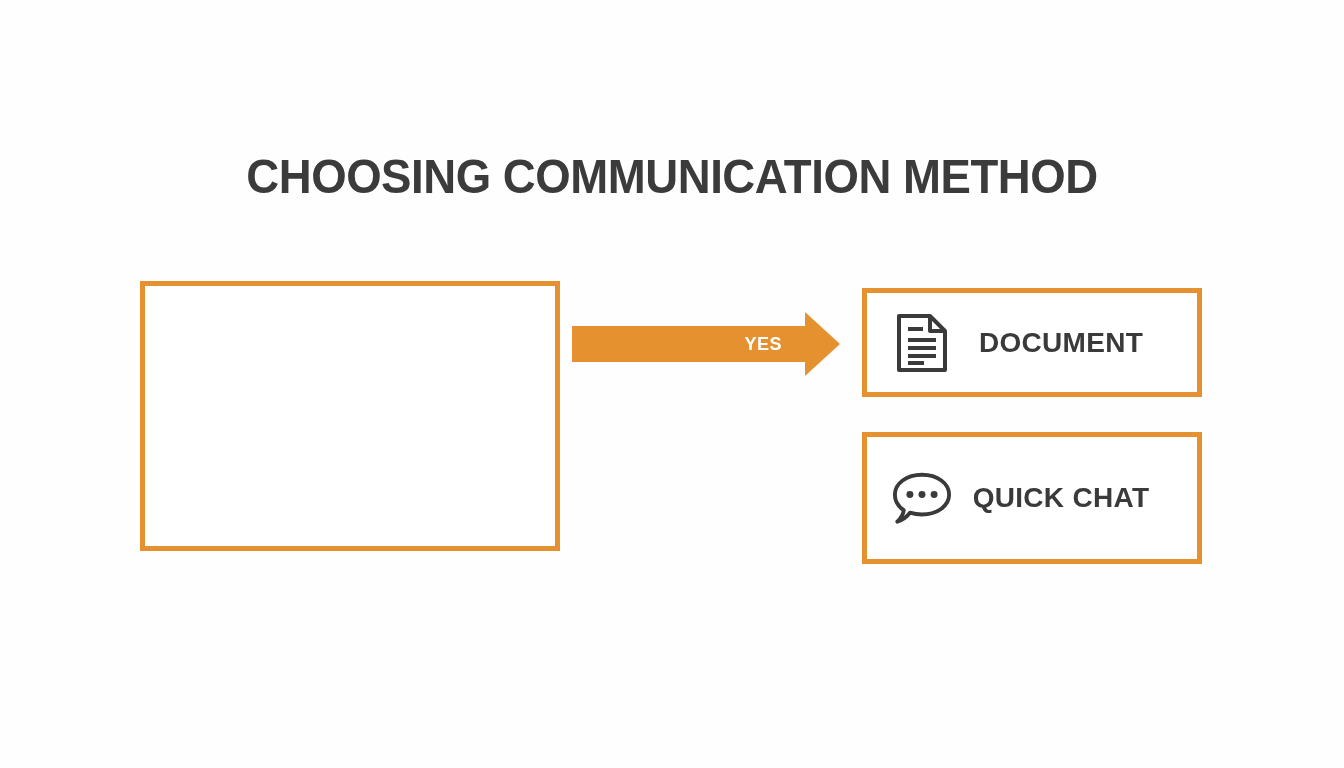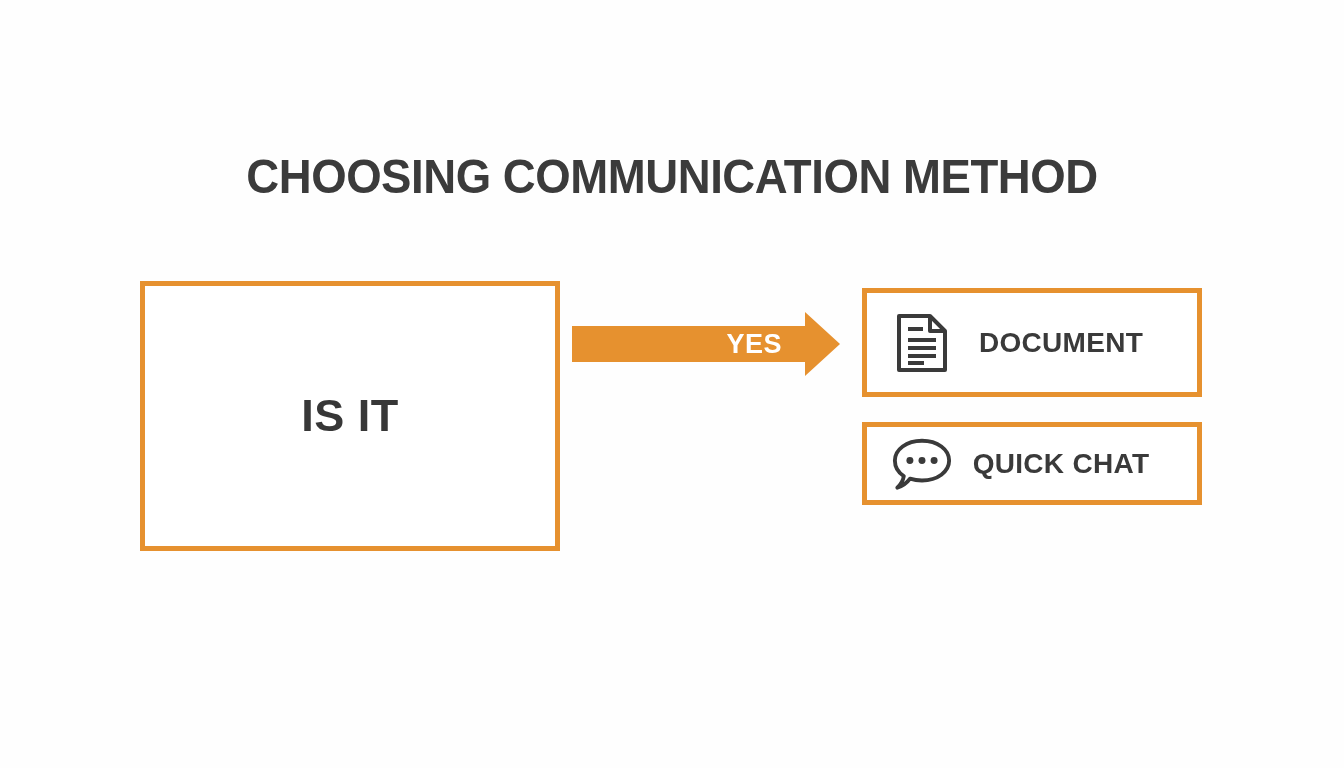--- a/index.html
+++ b/index.html
@@ -74,42 +74,42 @@
     width: 268px;
     height: 64px;
   }
   .arrow-label {
     position: absolute;
     top: 0;
     height: 64px;
     line-height: 64px;
     right: 58px;
     color: #ffffff;
-    font-size: 27px;
+    font-size: 18px;
     font-weight: bold;
     letter-spacing: 0.5px;
     text-align: right;
     pointer-events: none;
   }
   #arrow-yes { left: 572px; top: 312px; }
   #arrow-no  { left: 572px; top: 450px; }
 
   
   .outcome-box {
     position: absolute;
     left: 862px;
     width: 340px;
     box-sizing: border-box;
     border: 5px solid #e6912f;
     background: #ffffff;
     display: flex;
     align-items: center;
   }
   #outcome-document { top: 288px; height: 109px; }
-  #outcome-quick-chat { top: 422px; height: 83px; }
+  #outcome-quick-chat { top: 432px; height: 132px; }
 
   .outcome-icon {
     flex: 0 0 auto;
     margin-left: 24px;
     width: 62px;
     height: 66px;
     display: flex;
     align-items: center;
     justify-content: center;
   }
@@ -125,21 +125,20 @@
 </style>
 </head>
 <body>
 
 <div id="canvas">
 
   <div id="diagram-title">CHOOSING COMMUNICATION METHOD</div>
 
   <div id="decision-box">
     <div id="decision-label">
-      <span class="line">IS IT</span>
     </div>
   </div>
 
   <div class="arrow" id="arrow-yes">
     <svg viewBox="0 0 268 64" xmlns="http://www.w3.org/2000/svg">
       <polygon points="0,14 233,14 233,0 268,32 233,64 233,50 0,50" fill="#e6912f"></polygon>
     </svg>
     <span class="arrow-label">YES</span>
   </div>
 

